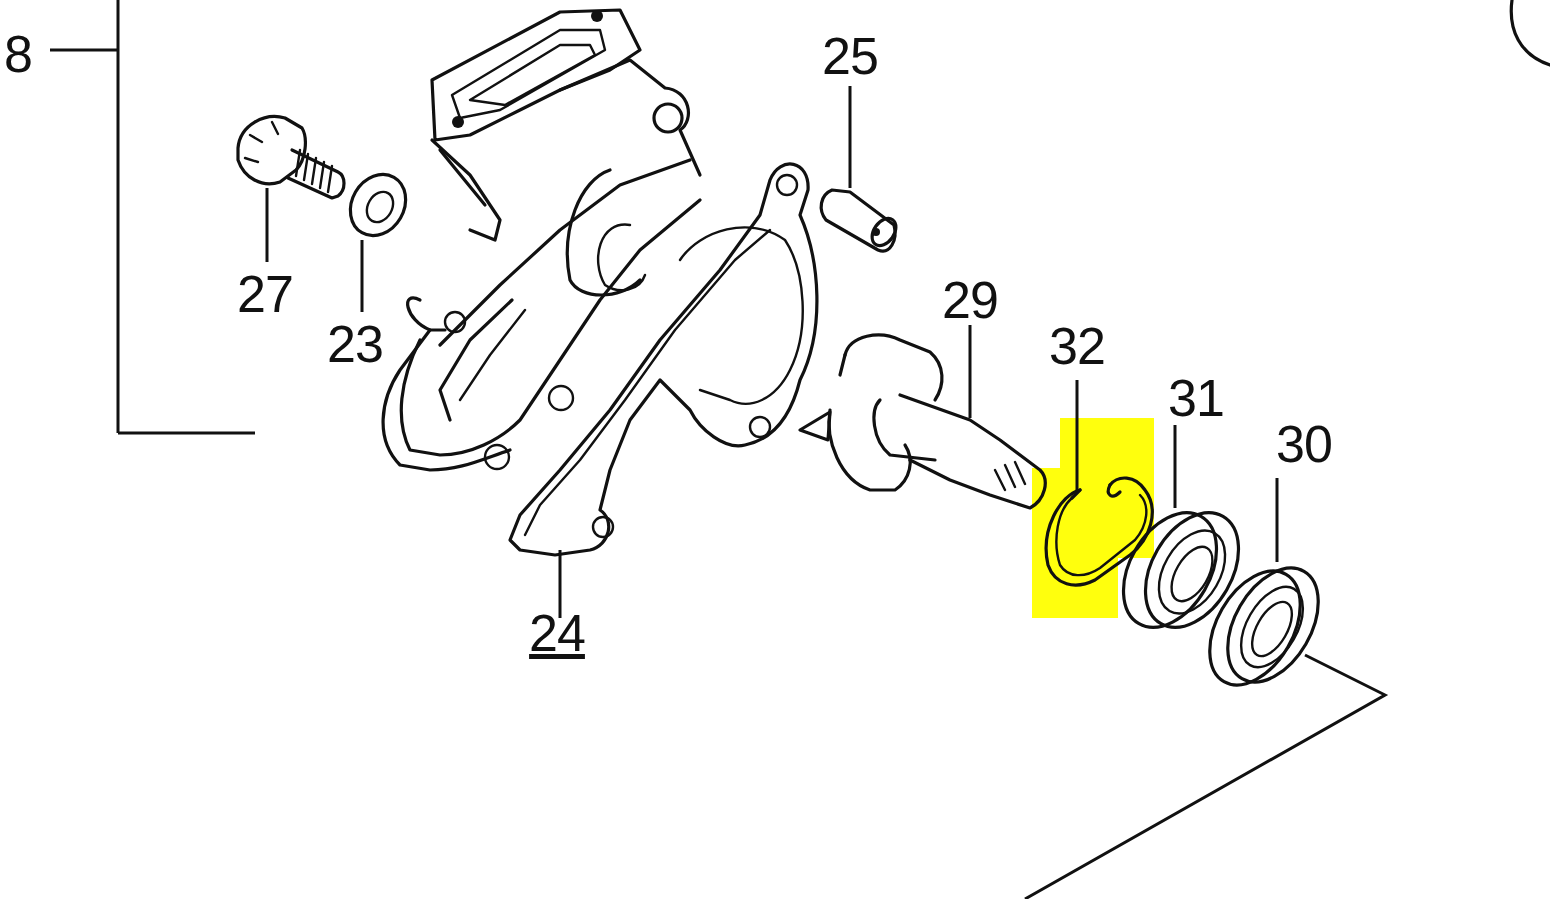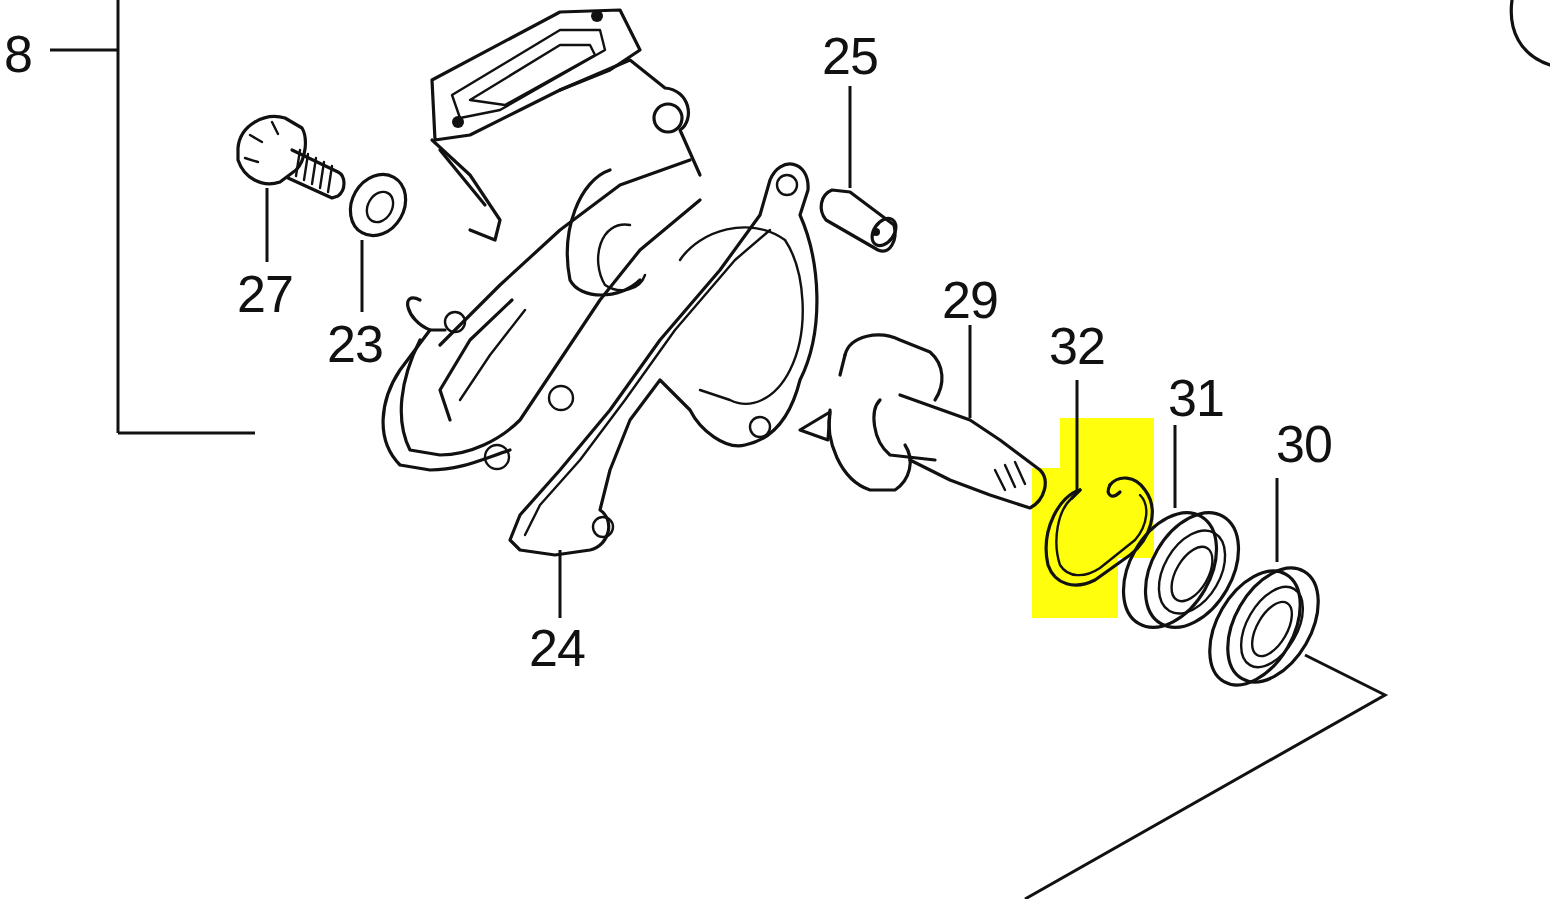--- a/index.html
+++ b/index.html
@@ -151,15 +151,15 @@
   </svg>
 
   <div class="callout left" style="left:4px; top:28px;">8</div>
   <div class="callout" style="left:850px; top:30px;text-align:center;">25</div>
   <div class="callout" style="left:265px; top:268px;">27</div>
   <div class="callout" style="left:355px; top:318px;">23</div>
   <div class="callout" style="left:970px; top:266px;margin-top:8px;">29</div>
   <div class="callout" style="left:1077px; top:320px;">32</div>
   <div class="callout" style="left:1170px; top:372px;margin-left:26px;">31</div>
   <div class="callout" style="left:1304px; top:418px;">30</div>
-  <div class="callout" style="left:557px; top:622px;">24</div>
+  <div class="callout" style="left:557px; top:607px;text-decoration:underline;">24</div>
 
 </div>
 
 </body></html>

